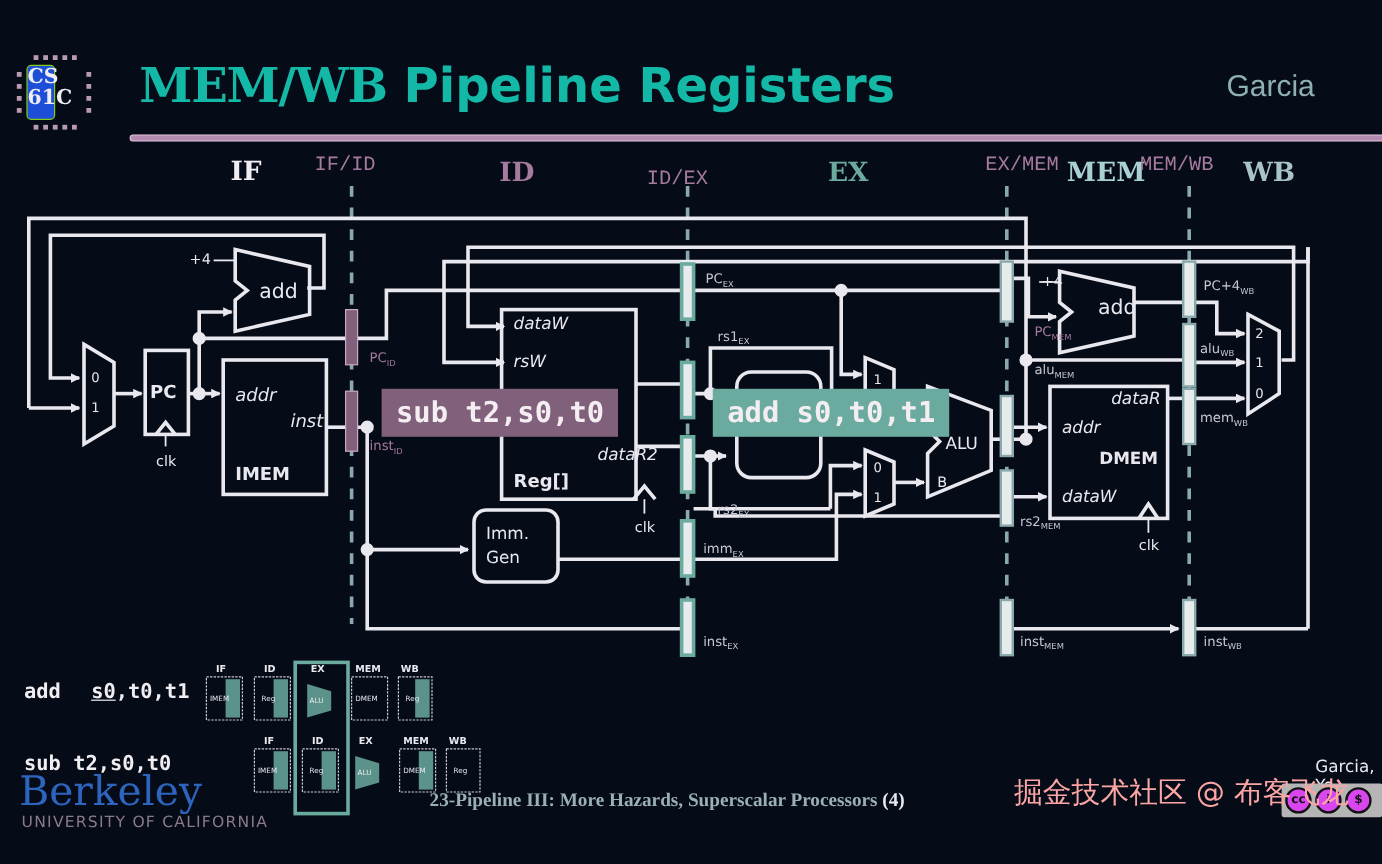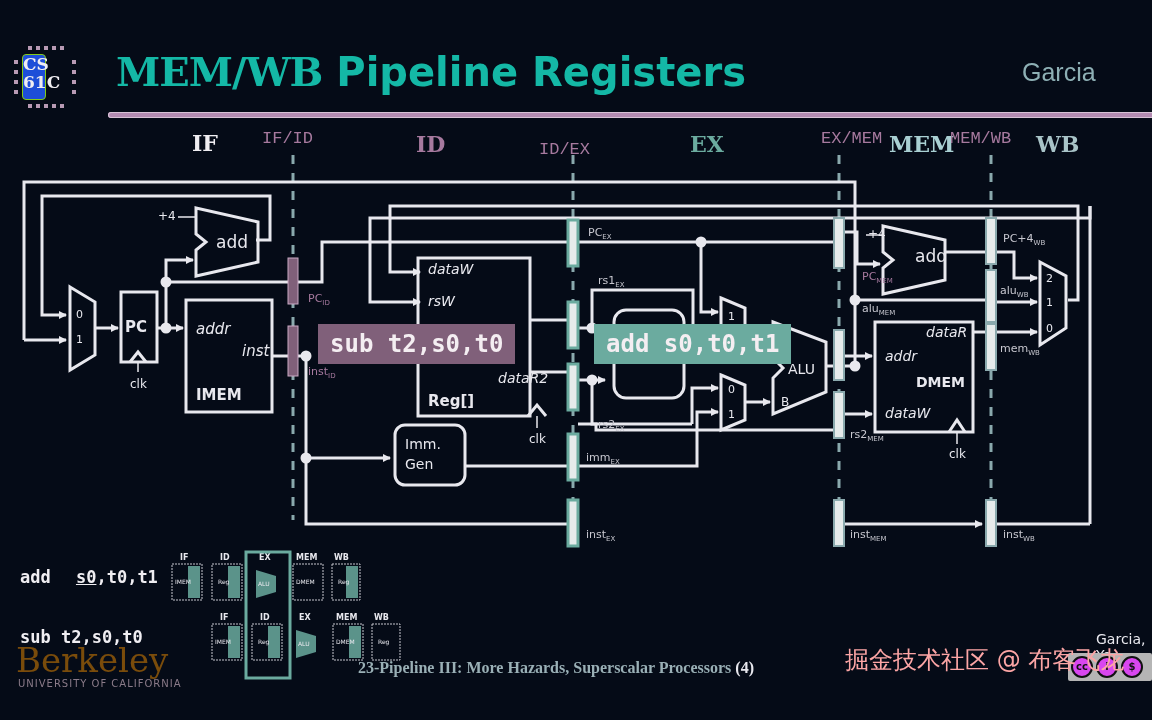--- a/index.html
+++ b/index.html
@@ -15,22 +15,22 @@
   #review{left:1022px;top:58px;font-size:25px;color:#8eb0b5;font-family:"Liberation Sans",sans-serif;}
   #title-rule{left:108px;top:112px;width:1050px;height:6px;background:#b48cb2;border-radius:3px;box-shadow:inset 0 0 0 1px #d8c3d6;}
   .stage{font-family:"DejaVu Serif",serif;font-weight:bold;font-size:22px;}
   .preg{font-family:"Liberation Mono",monospace;font-size:17px;color:#a77a9f;}
   svg text{font-family:"DejaVu Sans",sans-serif;}
   .overlay{background:#80607a;color:#f4eef2;font-family:"DejaVu Sans Mono",monospace;font-weight:bold;font-size:24px;padding:6px 12px;white-space:nowrap;}
   .overlay.teal{background:#6bab9f;}
   #instr1{left:20px;top:567px;font-family:"DejaVu Sans Mono",monospace;font-weight:bold;font-size:17px;color:#f0eef2;}
   #instr2{left:20px;top:627px;font-family:"DejaVu Sans Mono",monospace;font-weight:bold;font-size:17px;color:#f0eef2;}
   #instr1 u{text-decoration:underline;margin-left:15px;}
-  #berkeley{left:16px;top:640px;font-family:"DejaVu Serif",serif;font-size:34px;color:#a16207;opacity:.75;}
-  #berkeley-sub{left:18px;top:678px;font-size:10px;color:#8b7b89;letter-spacing:1px;}
+  #berkeley{left:16px;top:640px;font-family:"DejaVu Serif",serif;font-size:34px;color:#3b82f6;opacity:.75;}
+  #berkeley-sub{left:18px;top:678px;font-size:13px;color:#8b7b89;letter-spacing:1px;}
   #footer{left:358px;top:659px;font-family:Liberation Serif, serif;font-weight:bold;font-size:16px;color:#9ab0b6;}
   #footer b{color:#e8e8ee;}
   #author{left:1096px;top:631px;font-size:14px;color:#e8e8ee;}
   #watermark{left:845px;top:644px;font-size:24px;color:#fca5a5;}
   #cc{left:1068px;top:653px;width:84px;height:28px;background:#b5b5b5;border-radius:2px;}
   #cc span{display:inline-block;width:22px;height:22px;border-radius:50%;background:#d946ef;border:2px solid #111;box-sizing:border-box;margin:3px 0 0 3px;font-size:10px;font-weight:bold;color:#111;text-align:center;line-height:18px;}
 </style>
 </head>
 <body>
 

